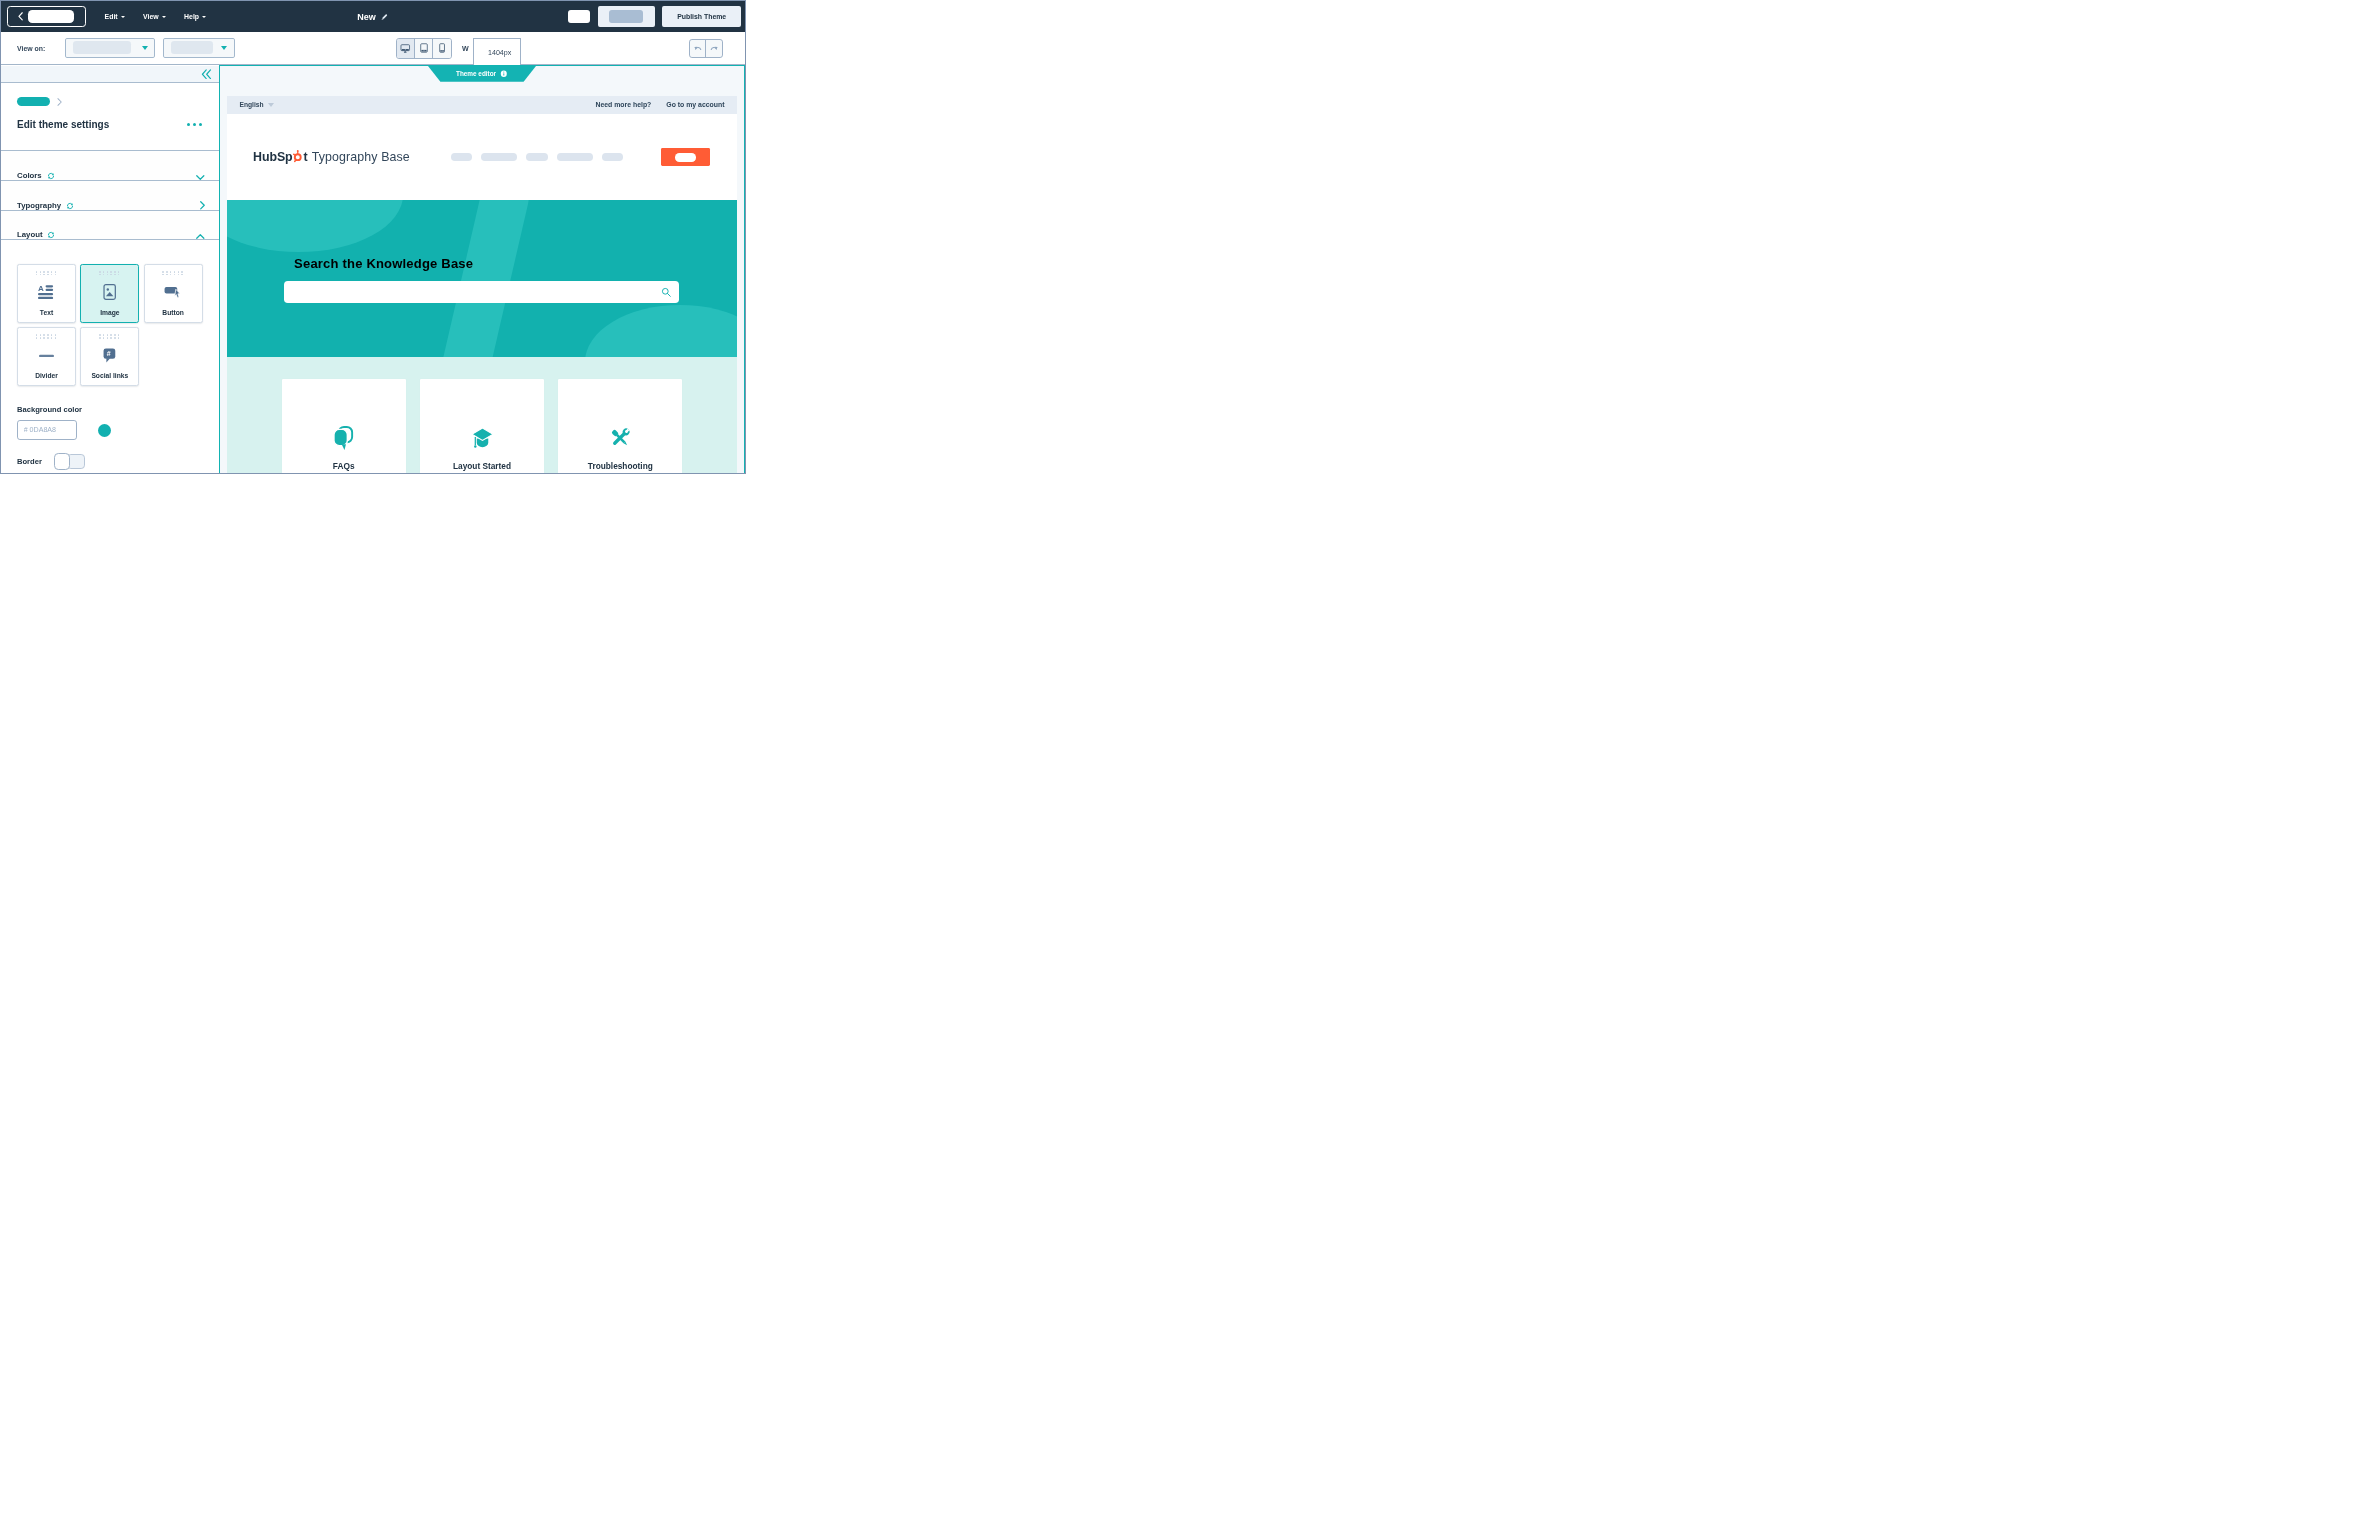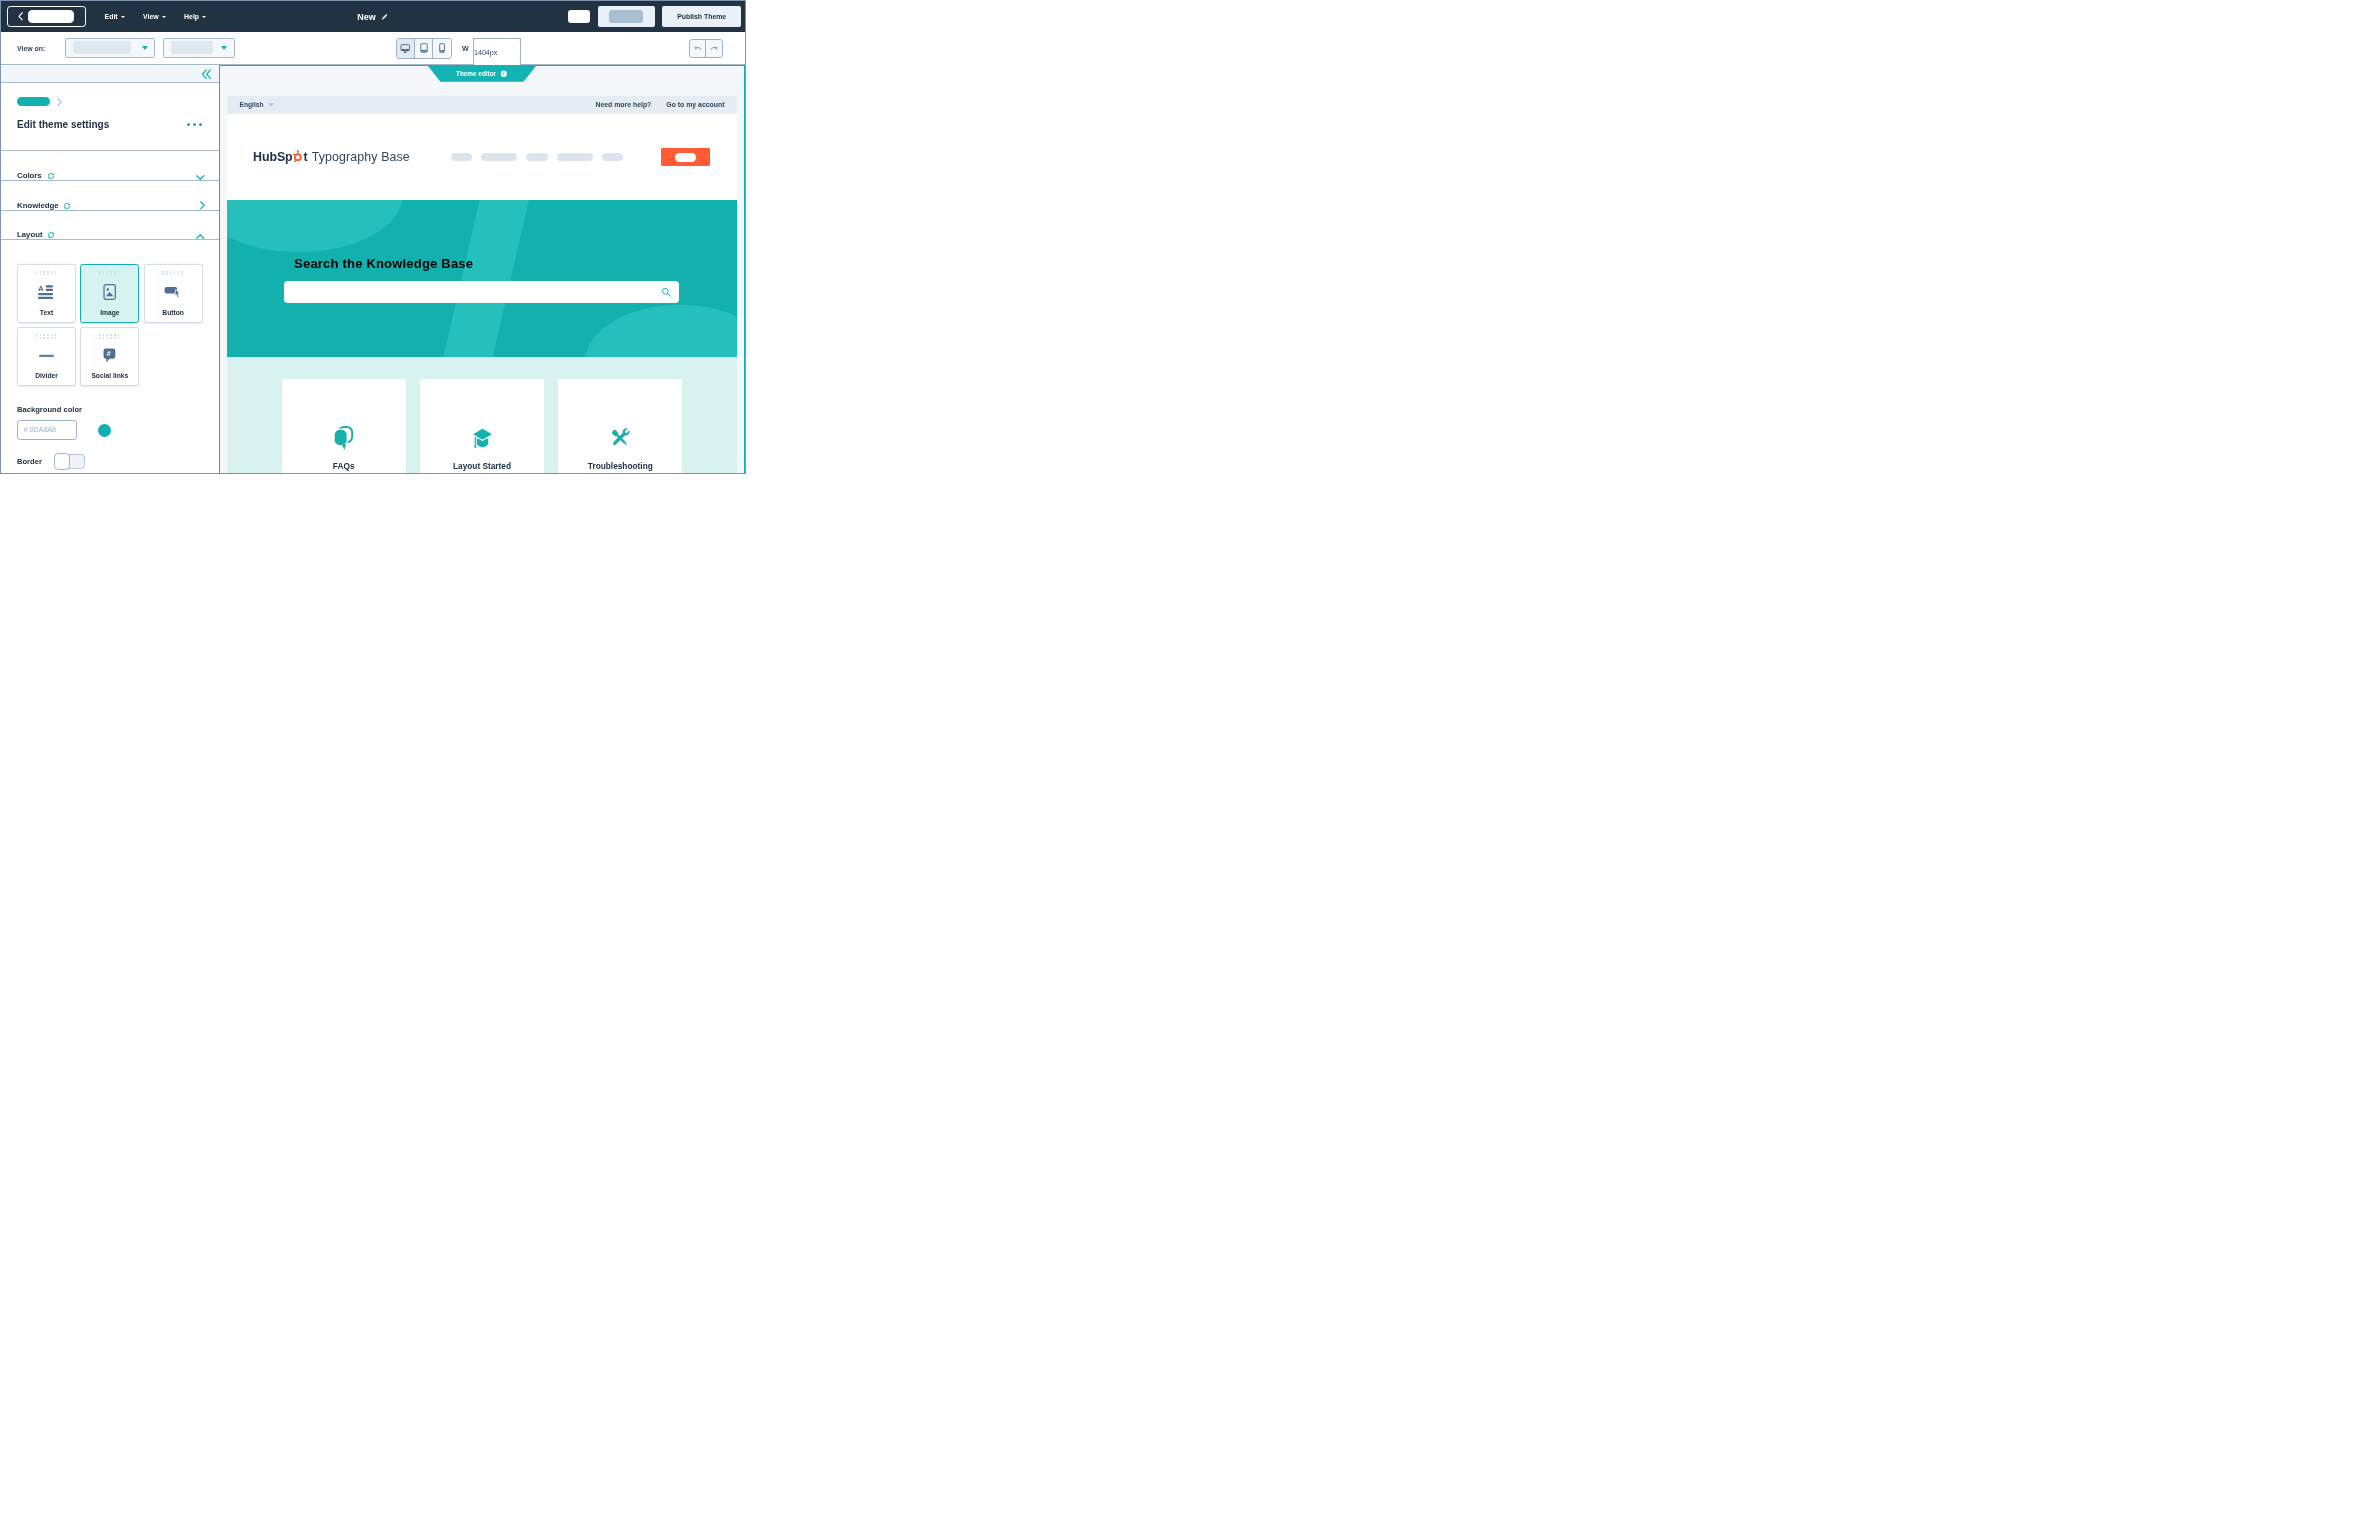--- a/index.html
+++ b/index.html
@@ -33,21 +33,21 @@
   .dd2 { margin-left:7.6px; width:72px; }
   .dd .ph { height:13px; border-radius:3.3px; background:#dfe7ef; }
   .dd1 .ph { width:58px; }
   .dd2 .ph { width:42px; }
   .dd-caret { margin-left:auto; width:0; height:0; border-left:3.3px solid transparent; border-right:3.3px solid transparent; border-top:4.8px solid #12b0b0; }
   .device-group { position:absolute; left:395px; top:6.2px; height:20.4px; display:flex; border:1px solid #9fb2c8; border-radius:2.9px; overflow:hidden; background:#f5f8fa; }
   .device-btn { width:18px; height:100%; display:flex; align-items:center; justify-content:center; border-right:1px solid #9fb2c8; cursor:pointer; background:#f5f8fa; }
   .device-btn:last-child { border-right:none; }
   .device-btn.selected { background:#e2e9f1; }
   .w-label { position:absolute; left:461px; top:0; height:33px; display:flex; align-items:center; color:#33475b; font-size:7.1px; font-weight:700; }
-  .w-input { position:absolute; left:472px; top:6.2px; width:48px; height:30px; background:#fff; border:1px solid #9fb2c8; border-radius:0; color:#33475b; font-size:7.1px; font-weight:400; font-family:"Liberation Sans",sans-serif; padding-left:0; }
+  .w-input { position:absolute; left:472px; top:6.2px; width:48px; height:30px; background:#fff; border:1px solid #9fb2c8; border-radius:0; color:#33475b; font-size:7.1px; font-weight:400; font-family:"Liberation Sans",sans-serif; padding-left:14px; }
   .undo-group { position:absolute; right:22px; top:6.7px; height:19.5px; display:flex; border:1px solid #9fb2c8; border-radius:2.9px; background:#f5f8fa; overflow:hidden; }
   .undo-btn { width:16px; display:flex; align-items:center; justify-content:center; cursor:pointer; border-right:1px solid #9fb2c8; }
   .undo-btn:last-child { border-right:none; }
 
   
   .sidebar { position:absolute; left:0; top:65px; width:218px; bottom:0; background:#fff; }
   .collapse-strip { position:absolute; left:0; top:0; right:0; height:16.6px; background:#f1f6fa; border-bottom:1px solid #a9bccf; }
   .collapse-ico { position:absolute; right:6.7px; top:2.9px; cursor:pointer; }
   .crumb-row { position:absolute; left:16px; top:31px; display:flex; align-items:center; gap:6.7px; }
   .crumb-pill { width:33px; height:9px; border-radius:4.8px; background:#12b0b0; cursor:pointer; }
@@ -240,21 +240,21 @@
             <path d="M14 8.5 A5.5 5.5 0 0 1 4.4 12.2" fill="none" stroke="#12b0b0" stroke-width="2"></path>
             <polygon points="2.2,9.6 7.2,10.4 3.4,14.6" fill="#12b0b0"></polygon>
             <path d="M3 8.5 A5.5 5.5 0 0 1 12.6 4.8" fill="none" stroke="#12b0b0" stroke-width="2"></path>
             <polygon points="14.8,7.4 9.8,6.6 13.6,2.4" fill="#12b0b0"></polygon>
           </svg>
         <svg class="sec-chev" width="8.6" height="5.2" viewBox="0 0 18 11">
             <polyline points="1.5,1.5 9,9 16.5,1.5" fill="none" stroke="#12b0b0" stroke-width="2.6" stroke-linecap="round" stroke-linejoin="round"></polyline>
           </svg>
       </div>
       <div class="sec-row">
-        <span class="sec-label">Knowledge</span>
+        <span class="sec-label">Typography</span>
         <svg width="8" height="8" viewBox="0 0 17 17">
             <path d="M14 8.5 A5.5 5.5 0 0 1 4.4 12.2" fill="none" stroke="#12b0b0" stroke-width="2"></path>
             <polygon points="2.2,9.6 7.2,10.4 3.4,14.6" fill="#12b0b0"></polygon>
             <path d="M3 8.5 A5.5 5.5 0 0 1 12.6 4.8" fill="none" stroke="#12b0b0" stroke-width="2"></path>
             <polygon points="14.8,7.4 9.8,6.6 13.6,2.4" fill="#12b0b0"></polygon>
           </svg>
         <svg class="sec-chev" width="5.2" height="8.6" viewBox="0 0 11 18">
             <polyline points="1.5,1.5 9,9 1.5,16.5" fill="none" stroke="#12b0b0" stroke-width="2.6" stroke-linecap="round" stroke-linejoin="round"></polyline>
           </svg>
       </div>

